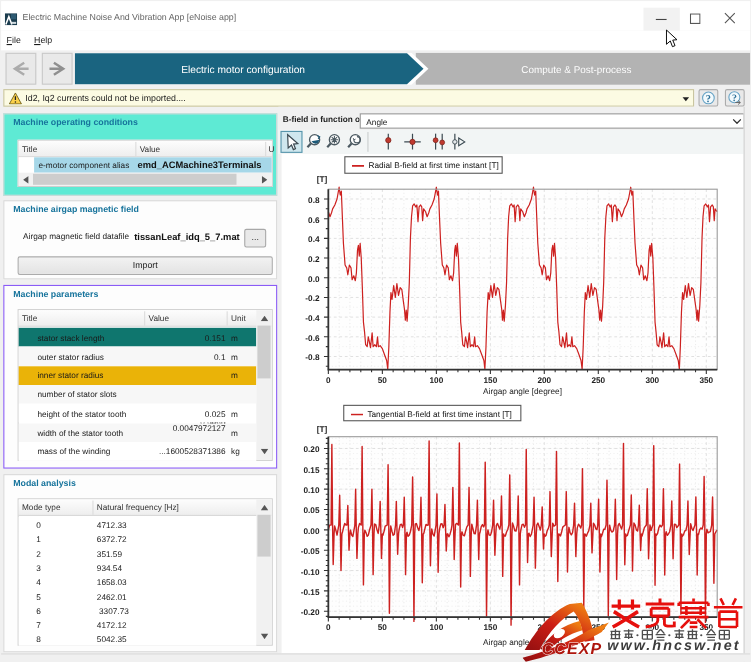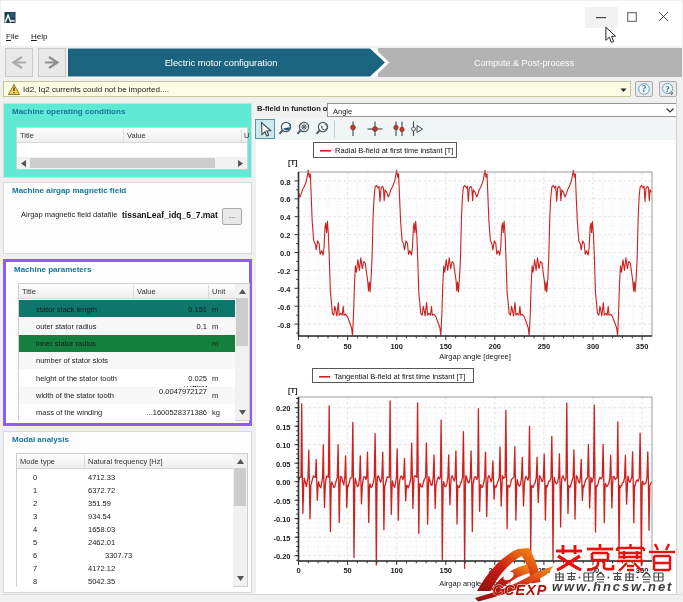--- a/index.html
+++ b/index.html
@@ -14,20 +14,21 @@
 
 <div class="abs" style="left:0;top:0;width:683px;height:602px;"></div>
 
 <div class="abs" style="left:1px;top:1px;width:681px;height:27px;background:#fff;">
   <svg class="abs" style="left:3px;top:10.5px" width="12" height="11" viewBox="0 0 14 14">
     <rect x="0" y="0" width="14" height="14" fill="#1b3c4e"></rect>
     <rect x="7" y="1" width="6" height="6" fill="#2e5a72"></rect>
     <path d="M1,13 L4.5,4 L8,13" stroke="#fff" stroke-width="1.8" fill="none"></path>
     <rect x="8" y="10" width="5" height="2.4" fill="#cfd9de"></rect>
   </svg>
+  <span class="abs" style="left:19.5px;top:10px;font-size:8px;color:#646464;white-space:nowrap;">Electric Machine Noise And Vibration App [eNoise app]</span>
   <div class="abs" style="left:584px;top:6px;width:33px;height:21px;background:#f2f2f2;"></div>
   <svg class="abs" style="left:595px;top:16px" width="11" height="2" viewBox="0 0 11 2">
       <rect width="10" height="1.2" fill="#444"></rect>
     </svg>
   <svg class="abs" style="left:626px;top:11px" width="10" height="10" viewBox="0 0 10 10">
       <rect x="0.7" y="0.7" width="8.6" height="8.6" fill="none" stroke="#555" stroke-width="1"></rect>
     </svg>
   <svg class="abs" style="left:657px;top:10px" width="11" height="11" viewBox="0 0 11 11">
       <path d="M1,1 L10,10 M10,1 L1,10" stroke="#555" stroke-width="1"></path>
     </svg>
@@ -89,61 +90,67 @@
 <div class="abs" style="left:3px;top:103px;width:249px;height:75px;background:#5eead4;border:1px solid #d9d9d9;">
   <span class="abs ghead" style="left:8px;top:2.5px;">Machine operating conditions</span>
   <div class="abs" style="left:12px;top:23px;width:232px;height:43px;border:1px solid #cfcfcf;background:#fff;">
     <div class="abs" style="left:0;top:0;width:230px;height:15px;background:linear-gradient(#fdfdfd,#eee);border-bottom:1px solid #d5d5d5;">
       <span class="abs fs8" style="left:3px;top:3px;color:#333;">Title</span>
       <span class="abs fs8" style="left:110px;top:3px;color:#333;">Value</span>
       <span class="abs fs8" style="left:227px;top:3px;color:#333;">U</span>
       <div class="abs" style="left:106px;top:1px;width:1px;height:13px;background:#dcdcdc;"></div>
       <div class="abs" style="left:224px;top:1px;width:1px;height:13px;background:#dcdcdc;"></div>
     </div>
+    <div class="abs" style="left:0;top:15px;width:230px;height:14px;background:#fff;">
+      <div class="abs" style="left:14px;top:0;width:216px;height:14px;background:#a6d7e8;"></div>
+      <span class="abs fs8" style="left:18px;top:2.5px;">e-motor component alias</span>
+      <span class="abs fs85b" style="left:108px;top:2px;">emd_ACMachine3Terminals</span>
+    </div>
     <div class="abs" style="left:0;top:29px;width:230px;height:12px;background:#f1f1f1;">
       <svg class="abs" style="left:4px;top:3px" width="5" height="7" viewBox="0 0 5 7">
           <polygon points="5,0 0,3.5 5,7" fill="#555"></polygon>
         </svg>
       <svg class="abs" style="left:221px;top:3px" width="5" height="7" viewBox="0 0 5 7">
           <polygon points="0,0 5,3.5 0,7" fill="#555"></polygon>
         </svg>
       <div class="abs" style="left:13px;top:1px;width:185px;height:10px;background:#cdcdcd;"></div>
     </div>
   </div>
 </div>
 
 <div class="abs" style="left:3px;top:182px;width:249px;height:72px;background:#fdfdfd;border:1px solid #d9d9d9;">
   <span class="abs ghead" style="left:8px;top:2.5px;">Machine airgap magnetic field</span>
   <span class="abs fs8" style="left:17px;top:27px;">Airgap magnetic field datafile</span>
   <span class="abs fs85b" style="left:118px;top:26.5px;">tissanLeaf_idq_5_7.mat</span>
   <div class="abs" style="left:218px;top:25px;width:20px;height:17px;background:#e9e9e9;border:1px solid #a8a8a8;border-radius:2px;text-align:center;font-size:8px;color:#333;line-height:13px;">...</div>
-</div>
-
-<div class="abs" style="left:3px;top:259px;width:249px;height:167px;background:#fdfdfd;border:3px solid #8b5cf6;">
+  <div class="abs" style="left:12px;top:50px;width:232px;height:17px;background:linear-gradient(#f2f2f2,#e3e3e3);border:1px solid #ababab;border-radius:2px;text-align:center;font-size:8px;color:#222;line-height:16px;">Import</div>
+</div>
+
+<div class="abs" style="left:3px;top:259px;width:249px;height:167px;background:#fdfdfd;border:1px solid #8b5cf6;">
   <span class="abs ghead" style="left:8px;top:2.5px;">Machine parameters</span>
   <div class="abs" style="left:12px;top:21px;width:232px;height:138px;border:1px solid #cfcfcf;background:#fff;">
     <div class="abs" style="left:0;top:0;width:230px;height:15px;background:linear-gradient(#fdfdfd,#eee);border-bottom:1px solid #d5d5d5;">
       <span class="abs fs8" style="left:3px;top:3px;color:#333;">Title</span>
       <span class="abs fs8" style="left:118px;top:3px;color:#333;">Value</span>
       <span class="abs fs8" style="left:193px;top:3px;color:#333;">Unit</span>
       <div class="abs" style="left:114px;top:1px;width:1px;height:13px;background:#dcdcdc;"></div>
       <div class="abs" style="left:189px;top:1px;width:1px;height:13px;background:#dcdcdc;"></div>
     </div>
     <div class="abs" style="left:0;top:16px;width:216px;height:121px;">
         <div class="abs" style="left:0;top:0px;width:216px;height:17.3px;background:#0f766e;">
           <span class="abs fs8" style="left:17px;top:4.5px;">stator stack length</span>
           <span class="abs fs8" style="right:28px;top:4.5px;">0.151</span>
           <span class="abs fs8" style="left:193px;top:4.5px;">m</span>
         </div>
         <div class="abs" style="left:0;top:17.3px;width:216px;height:17.3px;background:#f7f7f7;">
           <span class="abs fs8" style="left:17px;top:4.5px;">outer stator radius</span>
           <span class="abs fs8" style="right:28px;top:4.5px;">0.1</span>
           <span class="abs fs8" style="left:193px;top:4.5px;">m</span>
         </div>
-        <div class="abs" style="left:0;top:34.6px;width:216px;height:17.3px;background:#15803d;">
+        <div class="abs" style="left:0;top:34.6px;width:216px;height:17.3px;background:#eab308;">
           <span class="abs fs8" style="left:17px;top:4.5px;">inner stator radius</span>
           <span class="abs fs8" style="right:28px;top:13px;margin-top:33px;">0.0655</span>
           <span class="abs fs8" style="left:193px;top:4.5px;">m</span>
         </div>
         <div class="abs" style="left:0;top:51.900000000000006px;width:216px;height:17.3px;background:#f7f7f7;">
           <span class="abs fs8" style="left:17px;top:4.5px;">number of stator slots</span>
           <span class="abs fs8" style="right:28px;top:4.5px;margin-top:25px;">48.0</span>
           <span class="abs fs8" style="left:193px;top:4.5px;"></span>
         </div>
         <div class="abs" style="left:0;top:69.2px;width:216px;height:17.3px;background:#ffffff;">
@@ -202,21 +209,21 @@
         <div class="abs" style="left:0;top:52px;width:216px;height:13px;background:#fff;">
           <span class="abs fs8" style="left:16px;top:2.5px;">4</span>
           <span class="abs fs8" style="left:71px;top:2.5px;">1658.03</span>
         </div>
         <div class="abs" style="left:0;top:65px;width:216px;height:13px;background:#fff;">
           <span class="abs fs8" style="left:16px;top:2.5px;">5</span>
           <span class="abs fs8" style="left:71px;top:2.5px;">2462.01</span>
         </div>
         <div class="abs" style="left:0;top:78px;width:216px;height:13px;background:#fff;">
           <span class="abs fs8" style="left:16px;top:2.5px;">6</span>
-          <span class="abs fs8" style="left:88px;top:2.5px;">3307.73</span>
+          <span class="abs fs8" style="left:73px;top:2.5px;">3307.73</span>
         </div>
         <div class="abs" style="left:0;top:91px;width:216px;height:13px;background:#fff;">
           <span class="abs fs8" style="left:16px;top:2.5px;">7</span>
           <span class="abs fs8" style="left:71px;top:2.5px;">4172.12</span>
         </div>
         <div class="abs" style="left:0;top:104px;width:216px;height:13px;background:#fff;">
           <span class="abs fs8" style="left:16px;top:2.5px;">8</span>
           <span class="abs fs8" style="left:71px;top:2.5px;">5042.35</span>
         </div>
       </div>

